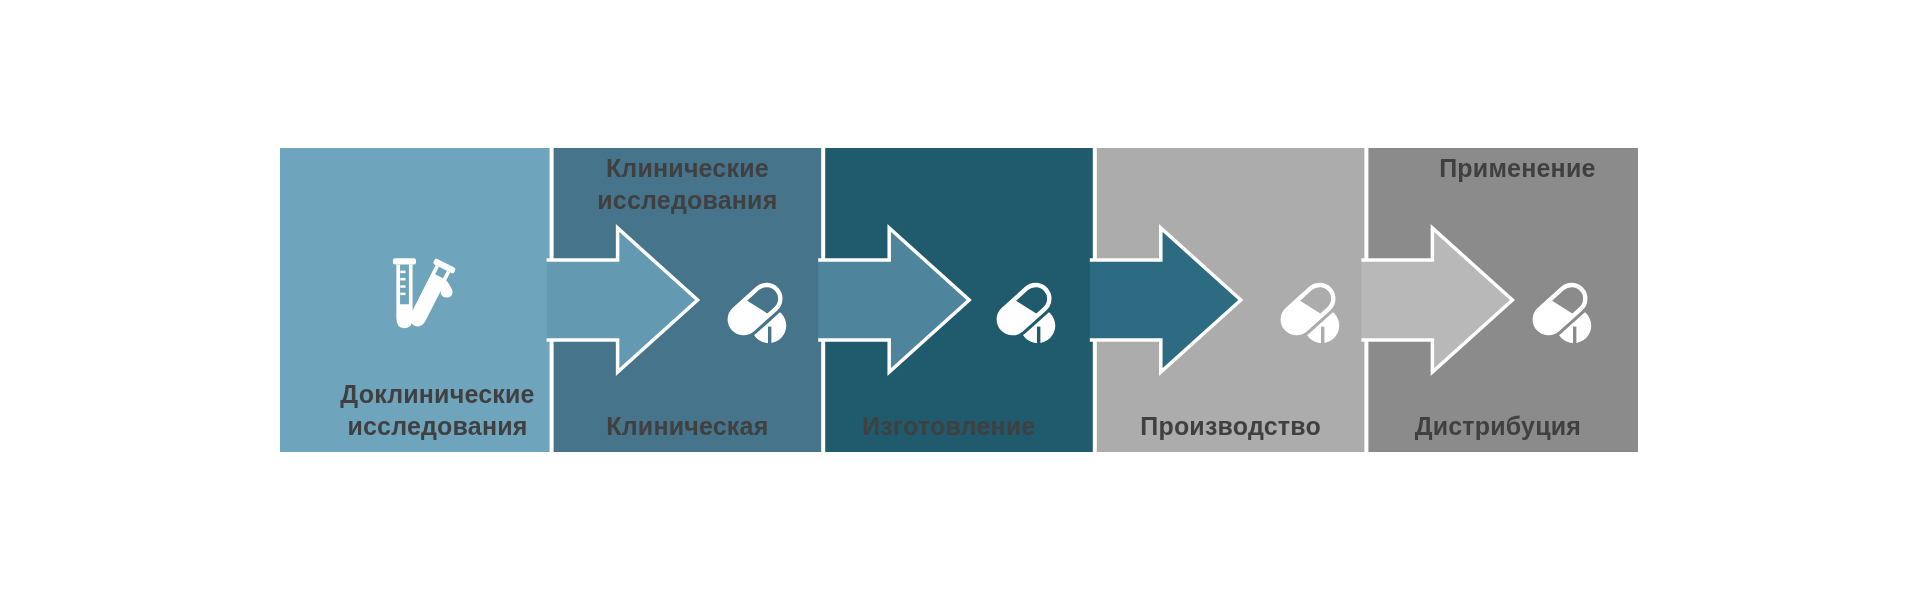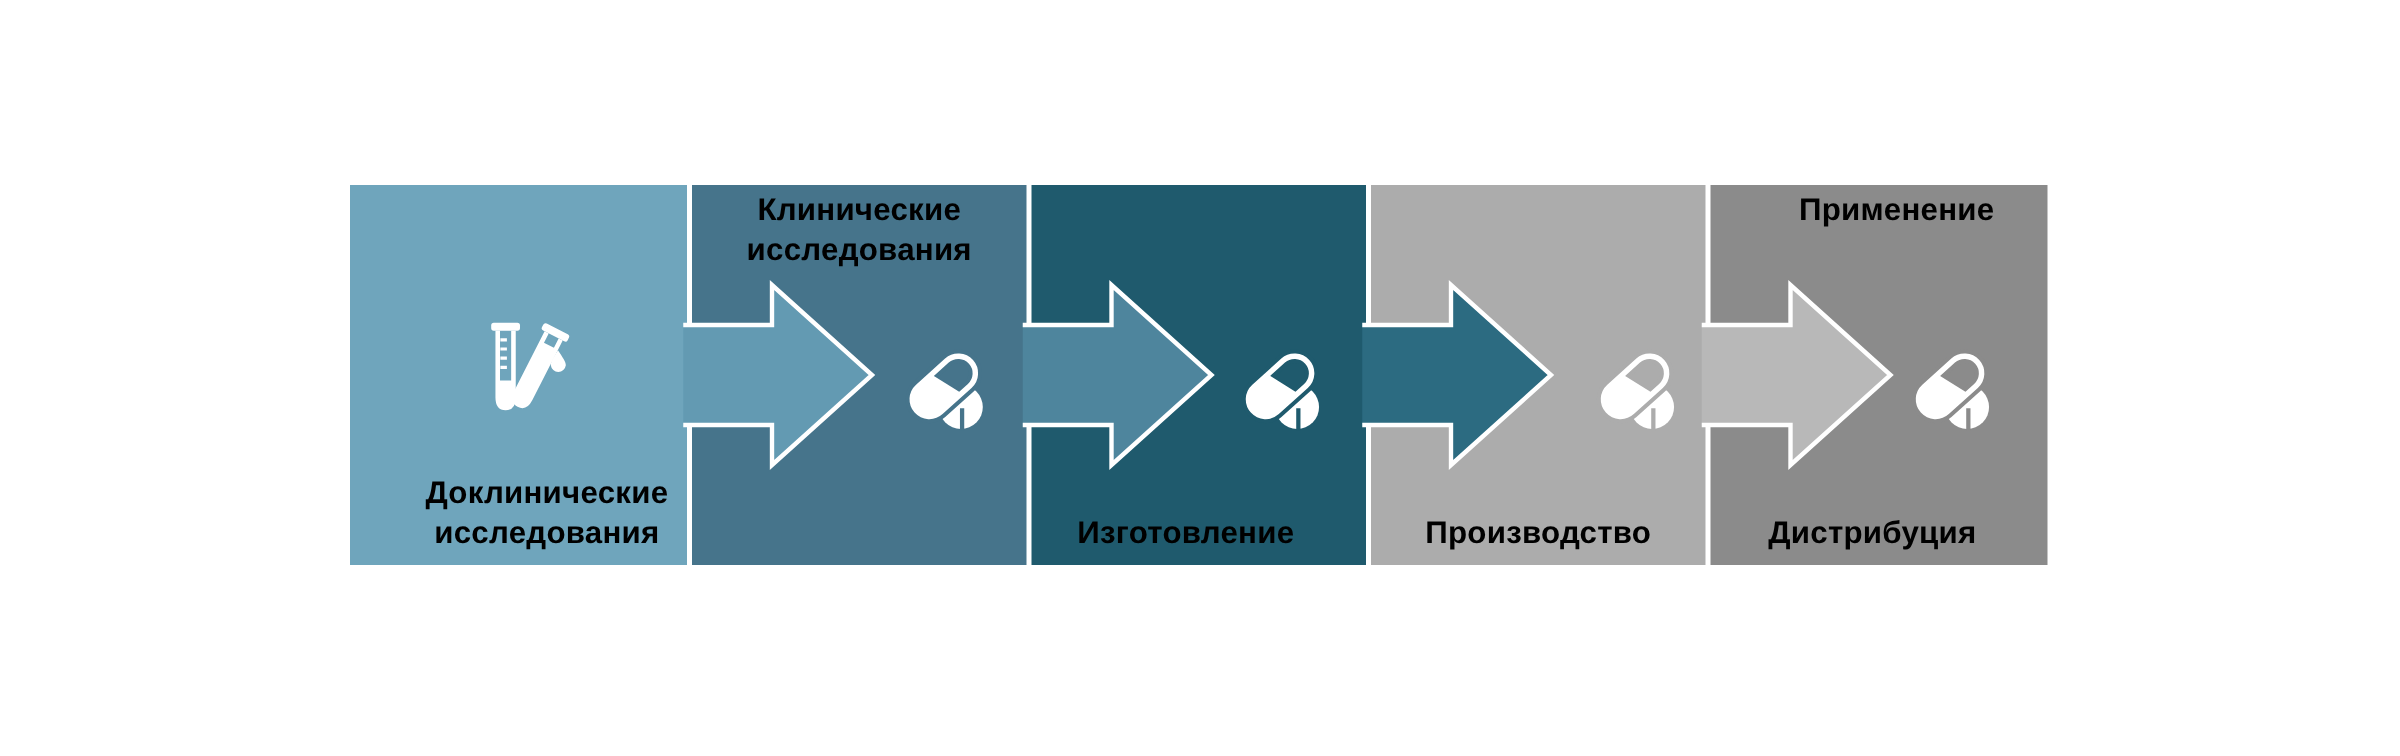--- a/index.html
+++ b/index.html
@@ -2,21 +2,21 @@
 <html><head>
 <meta charset="utf-8">
 <style>
   html,body{margin:0;padding:0;background:#ffffff;}
   body{width:1920px;height:605px;position:relative;overflow:hidden;
        font-family:"Liberation Sans","DejaVu Sans",sans-serif;}
   #banner{position:absolute;left:280px;top:148px;width:1358px;height:304px;}
   .stage-block{position:absolute;top:0;height:304px;}
   #arrow-layer{position:absolute;left:0;top:0;width:1358px;height:304px;pointer-events:none;}
   .stage-icon{position:absolute;}
-  .stage-label{position:absolute;text-align:center;color:#000000;font-weight:bold;
+  .stage-label{position:absolute;text-align:center;color:#404040;font-weight:bold;
                font-size:25px;line-height:32px;letter-spacing:.2px;}
   .stage-label div{white-space:nowrap;}
 </style>
 </head>
 <body>
 
 <div id="banner">
     <div class="stage-block" style="left: 0px; width: 271.6px; background: rgb(111, 165, 188);"></div>
     <div class="stage-block" style="left: 271.6px; width: 271.6px; background: rgb(70, 116, 139);"></div>
     <div class="stage-block" style="left: 543.2px; width: 271.6px; background: rgb(31, 90, 109);"></div>
@@ -85,20 +85,21 @@
   </svg></div>
     <div class="stage-label" style="left: 0px; width: 315px; bottom: 10px;">
       <div>Доклинические</div>
       <div>исследования</div>
     </div>
     <div class="stage-label" style="left: 271.6px; width: 271.6px; top: 4px;">
       <div>Клинические</div>
       <div>исследования</div>
     </div>
     <div class="stage-label" style="left: 271.6px; width: 271.6px; bottom: 10px;">
+      <div>Клиническая</div>
     </div>
     <div class="stage-label" style="left: 543.2px; width: 251px; bottom: 10px;">
       <div>Изготовление</div>
     </div>
     <div class="stage-label" style="left: 814.8px; width: 271.6px; bottom: 10px; margin-top: 20px;">
       <div>Производство</div>
     </div>
     <div class="stage-label" style="left: 1086.4px; width: 278px; top: 4px; padding-left: 12px;">
       <div>Применение</div>
     </div>

